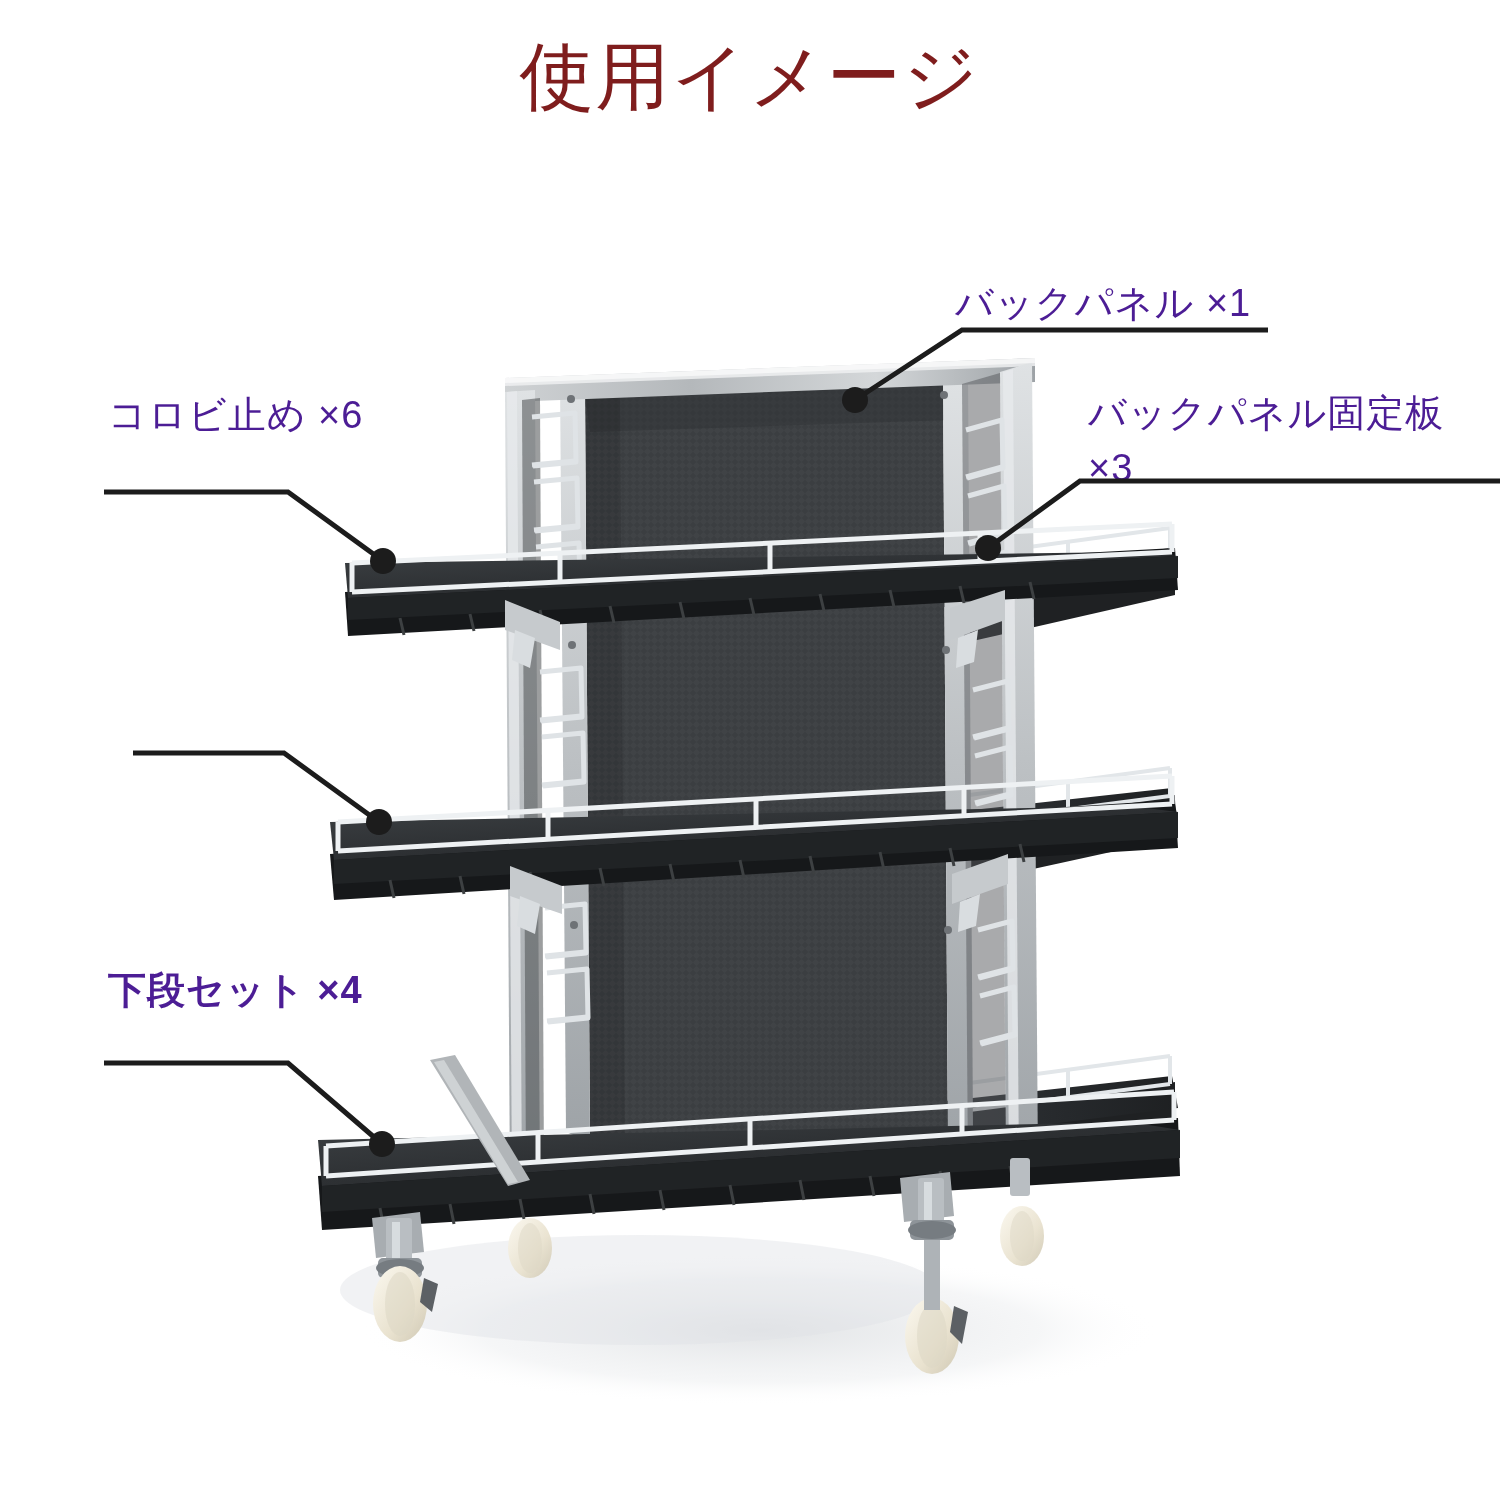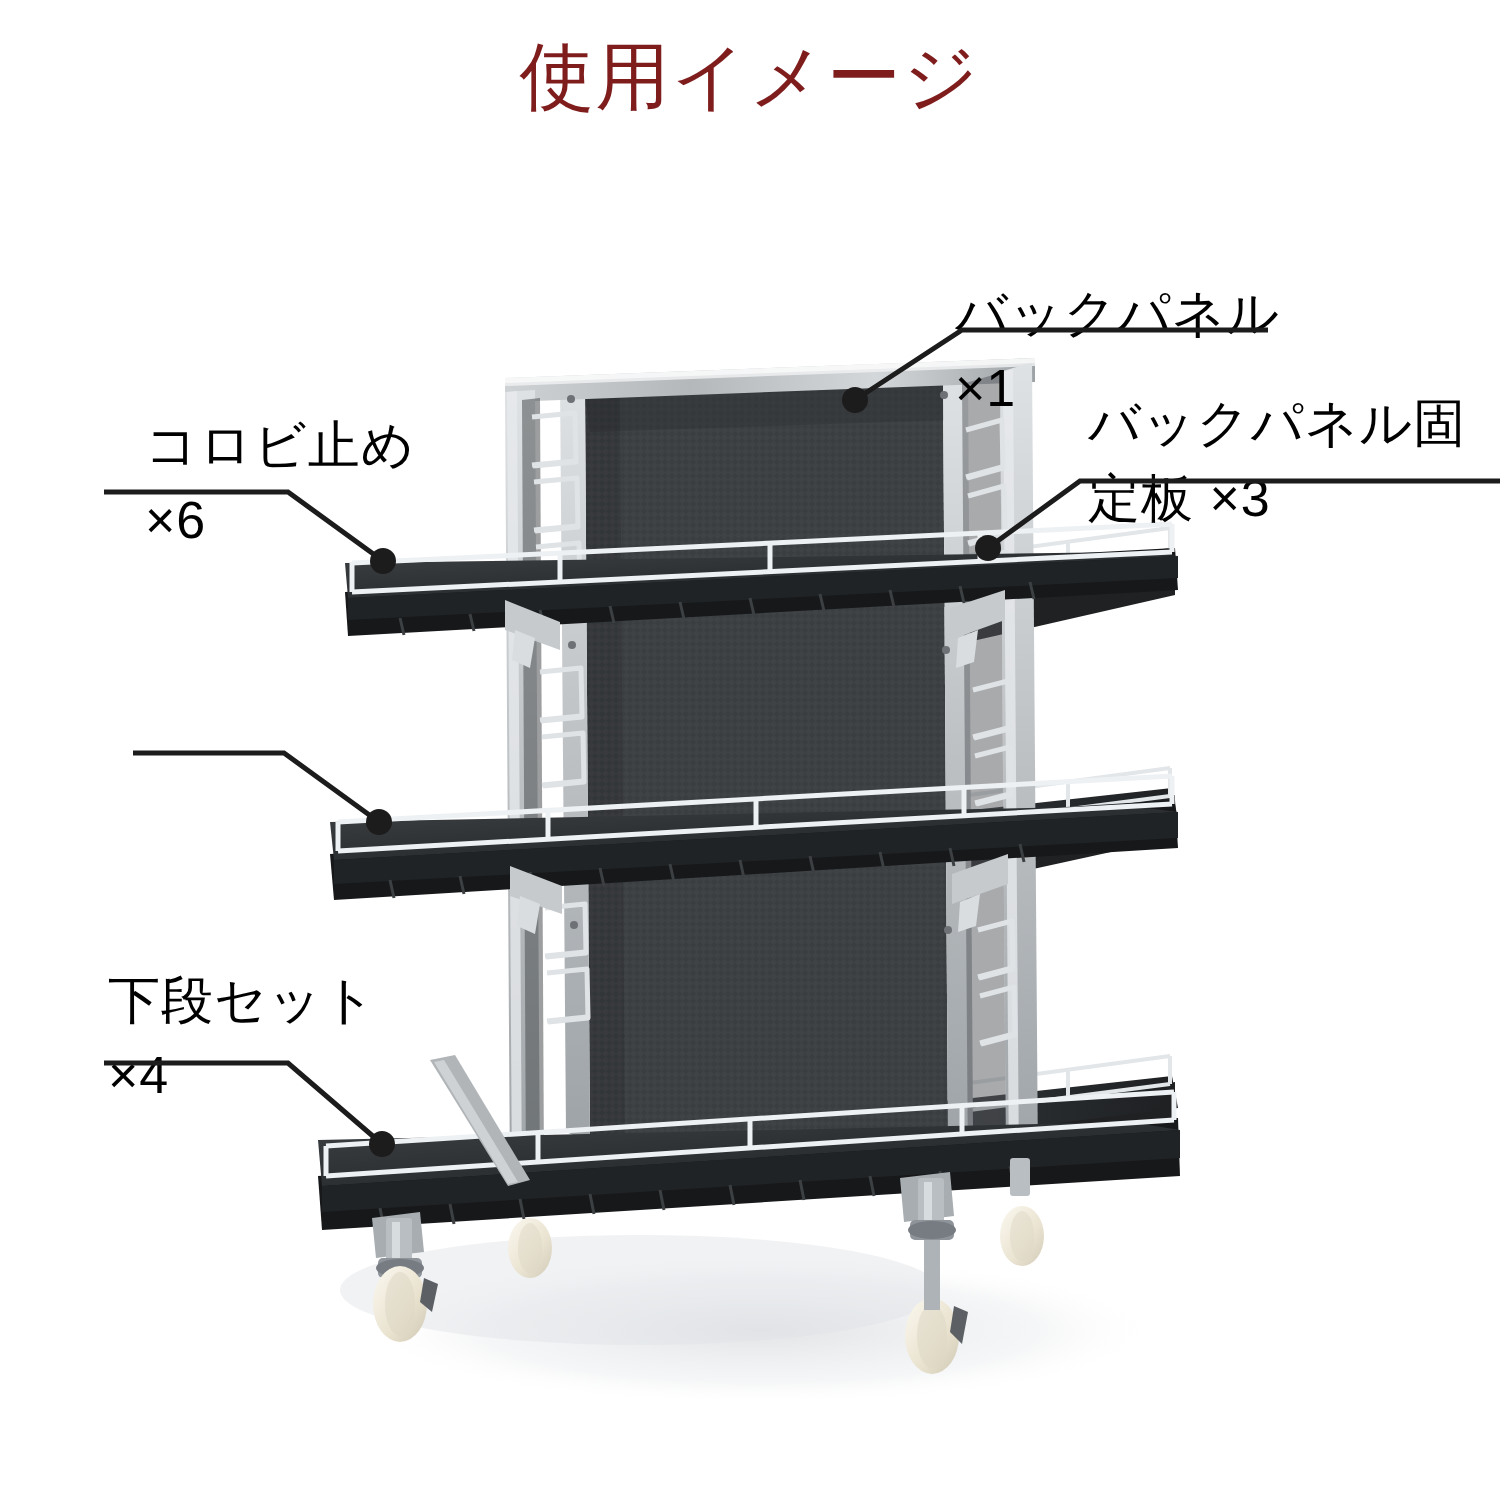--- a/index.html
+++ b/index.html
@@ -32,23 +32,23 @@
     font-weight: 400;
     letter-spacing: 2px;
     color: #7f1d1d;
     line-height: 1.1;
     white-space: pre;
   }
 
   
   .callout {
     position: absolute;
-    font-size: 52px;
+    font-size: 38px;
     line-height: 1.45;
-    color: #000000;
+    color: #4c1d95;
     white-space: pre-line;
     letter-spacing: 1px;
   }
   .callout.right-al { text-align: left; }
 
   
   svg.overlay {
     position: absolute;
     left: 0; top: 0;
     width: 1500px; height: 1500px;
@@ -348,24 +348,24 @@
 
     <g>
       <rect x="1010" y="1158" width="20" height="38" rx="3" fill="#b9bec2"></rect>
       <ellipse cx="1022" cy="1236" rx="22" ry="30" fill="url(#wheelGrad)" opacity="0.95"></ellipse>
       <ellipse cx="1022" cy="1236" rx="12" ry="25" fill="#ddd7c5" opacity="0.5"></ellipse>
     </g>
 
     <polygon points="505,378 1035,358 1035,363 505,383" fill="#ffffff" opacity="0.6"></polygon>
   </svg>
 
-  <div class="callout" style="left:108px; top:408px; width:320px;margin-left:37px;">コロビ止め ×6</div>
-
-
-  <div class="callout" style="left:108px; top:963px; width:320px;">下段セット ×4</div>
+  <div class="callout" style="left:108px; top:388px; width:320px;">コロビ止め ×6</div>
+
+
+  <div class="callout" style="left:108px; top:963px; width:320px;font-weight:bold;">下段セット ×4</div>
 
   <div class="callout right-al" style="left:955px; top:276px; width:400px;">バックパネル ×1</div>
 
   <div class="callout right-al" style="left:1088px; top:386px; width:400px;">バックパネル固定板 ×3</div>
 
   <svg class="overlay" viewBox="0 0 1500 1500">
     <g stroke="#1c1c1c" stroke-width="5" fill="none" stroke-linecap="butt">
 
       <path d="M1268,330 L962,330 L855,400"></path>
 

